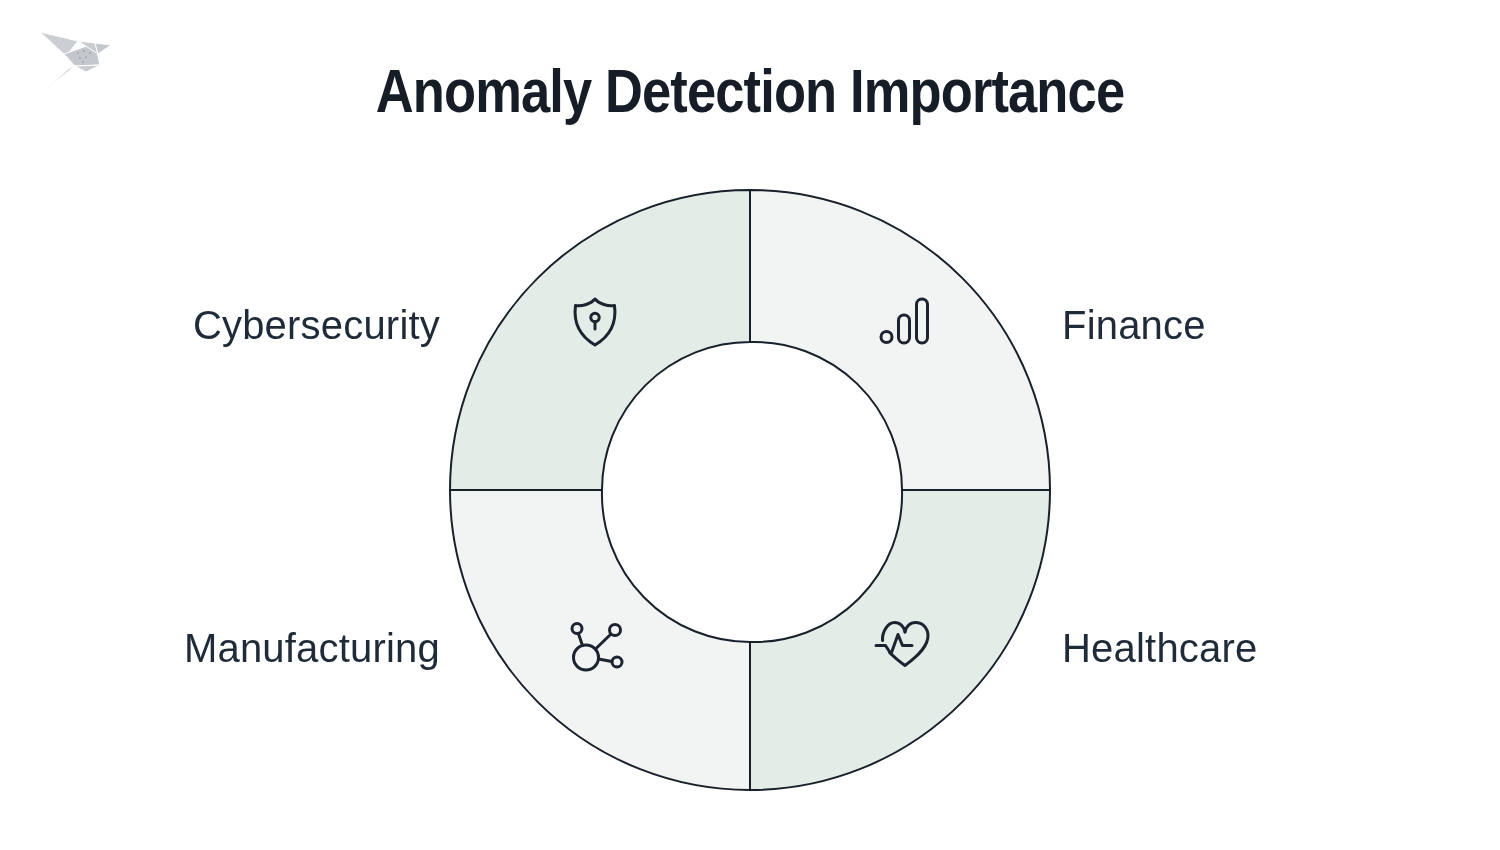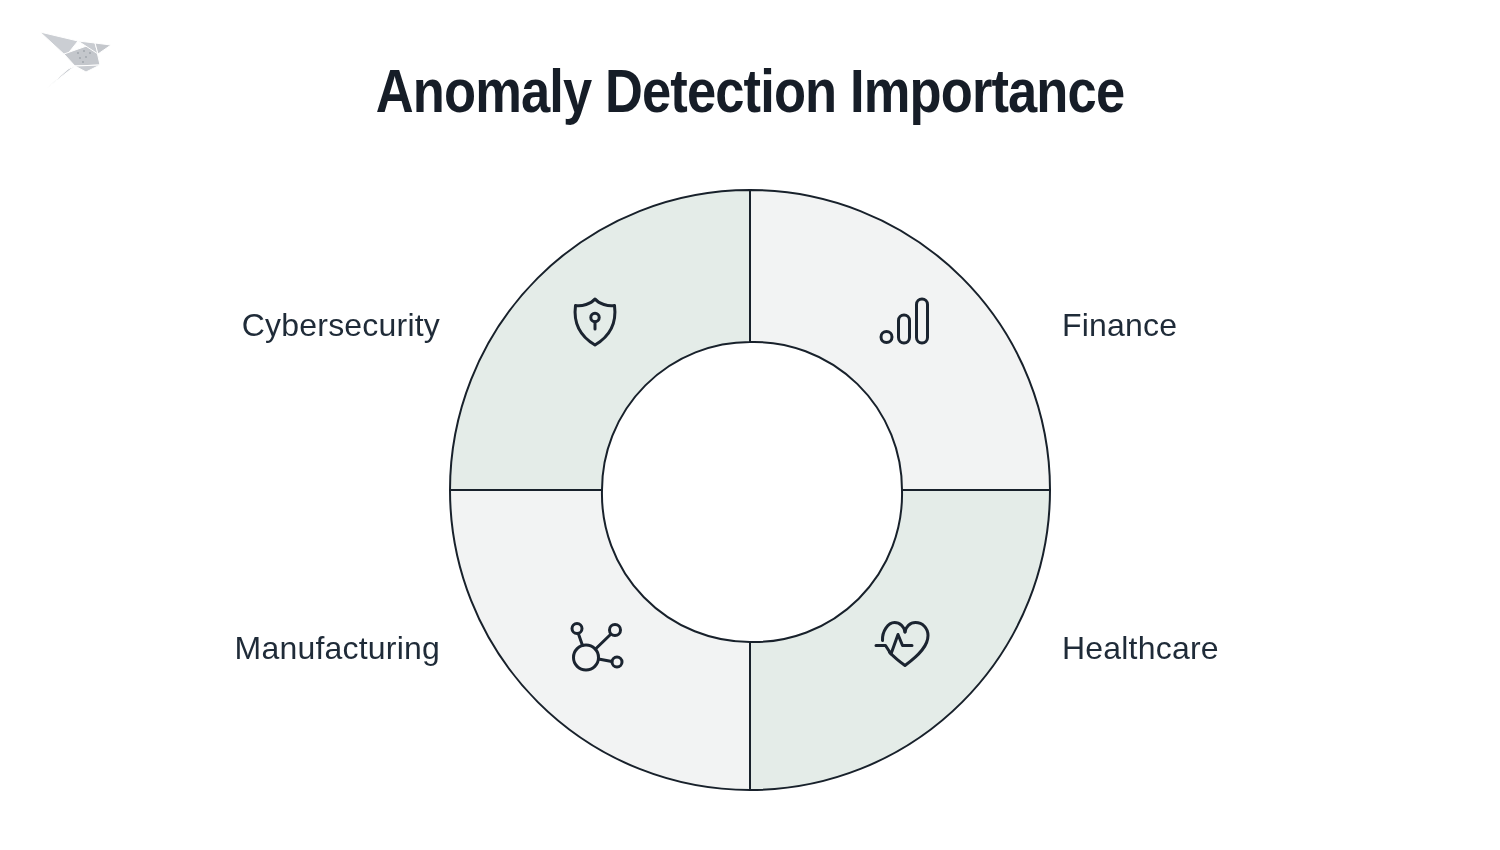--- a/index.html
+++ b/index.html
@@ -33,21 +33,21 @@
   .donut {
     position: absolute; left: 430px; top: 170px;
     width: 640px; height: 640px;
   }
   .sector { stroke: #18212b; stroke-width: 2; }
   .icon { stroke: #1b2430; stroke-width: 3; fill: none;
           stroke-linecap: round; stroke-linejoin: round; }
 
   .seg-label {
     position: absolute;
-    font-size: 32px;
+    font-size: 40px;
     line-height: 40px;
     color: #1f2b38;
     letter-spacing: 0.2px;
     white-space: nowrap;
   }
   .lbl-cybersecurity { right: 1060px; top: 305px; text-align: right; }
   .lbl-finance       { left: 1062px;  top: 305px; text-align: center; }
   .lbl-manufacturing { right: 1060px; top: 628px; text-align: right; }
   .lbl-healthcare    { left: 1062px;  top: 628px; text-align: left; }
 </style>

